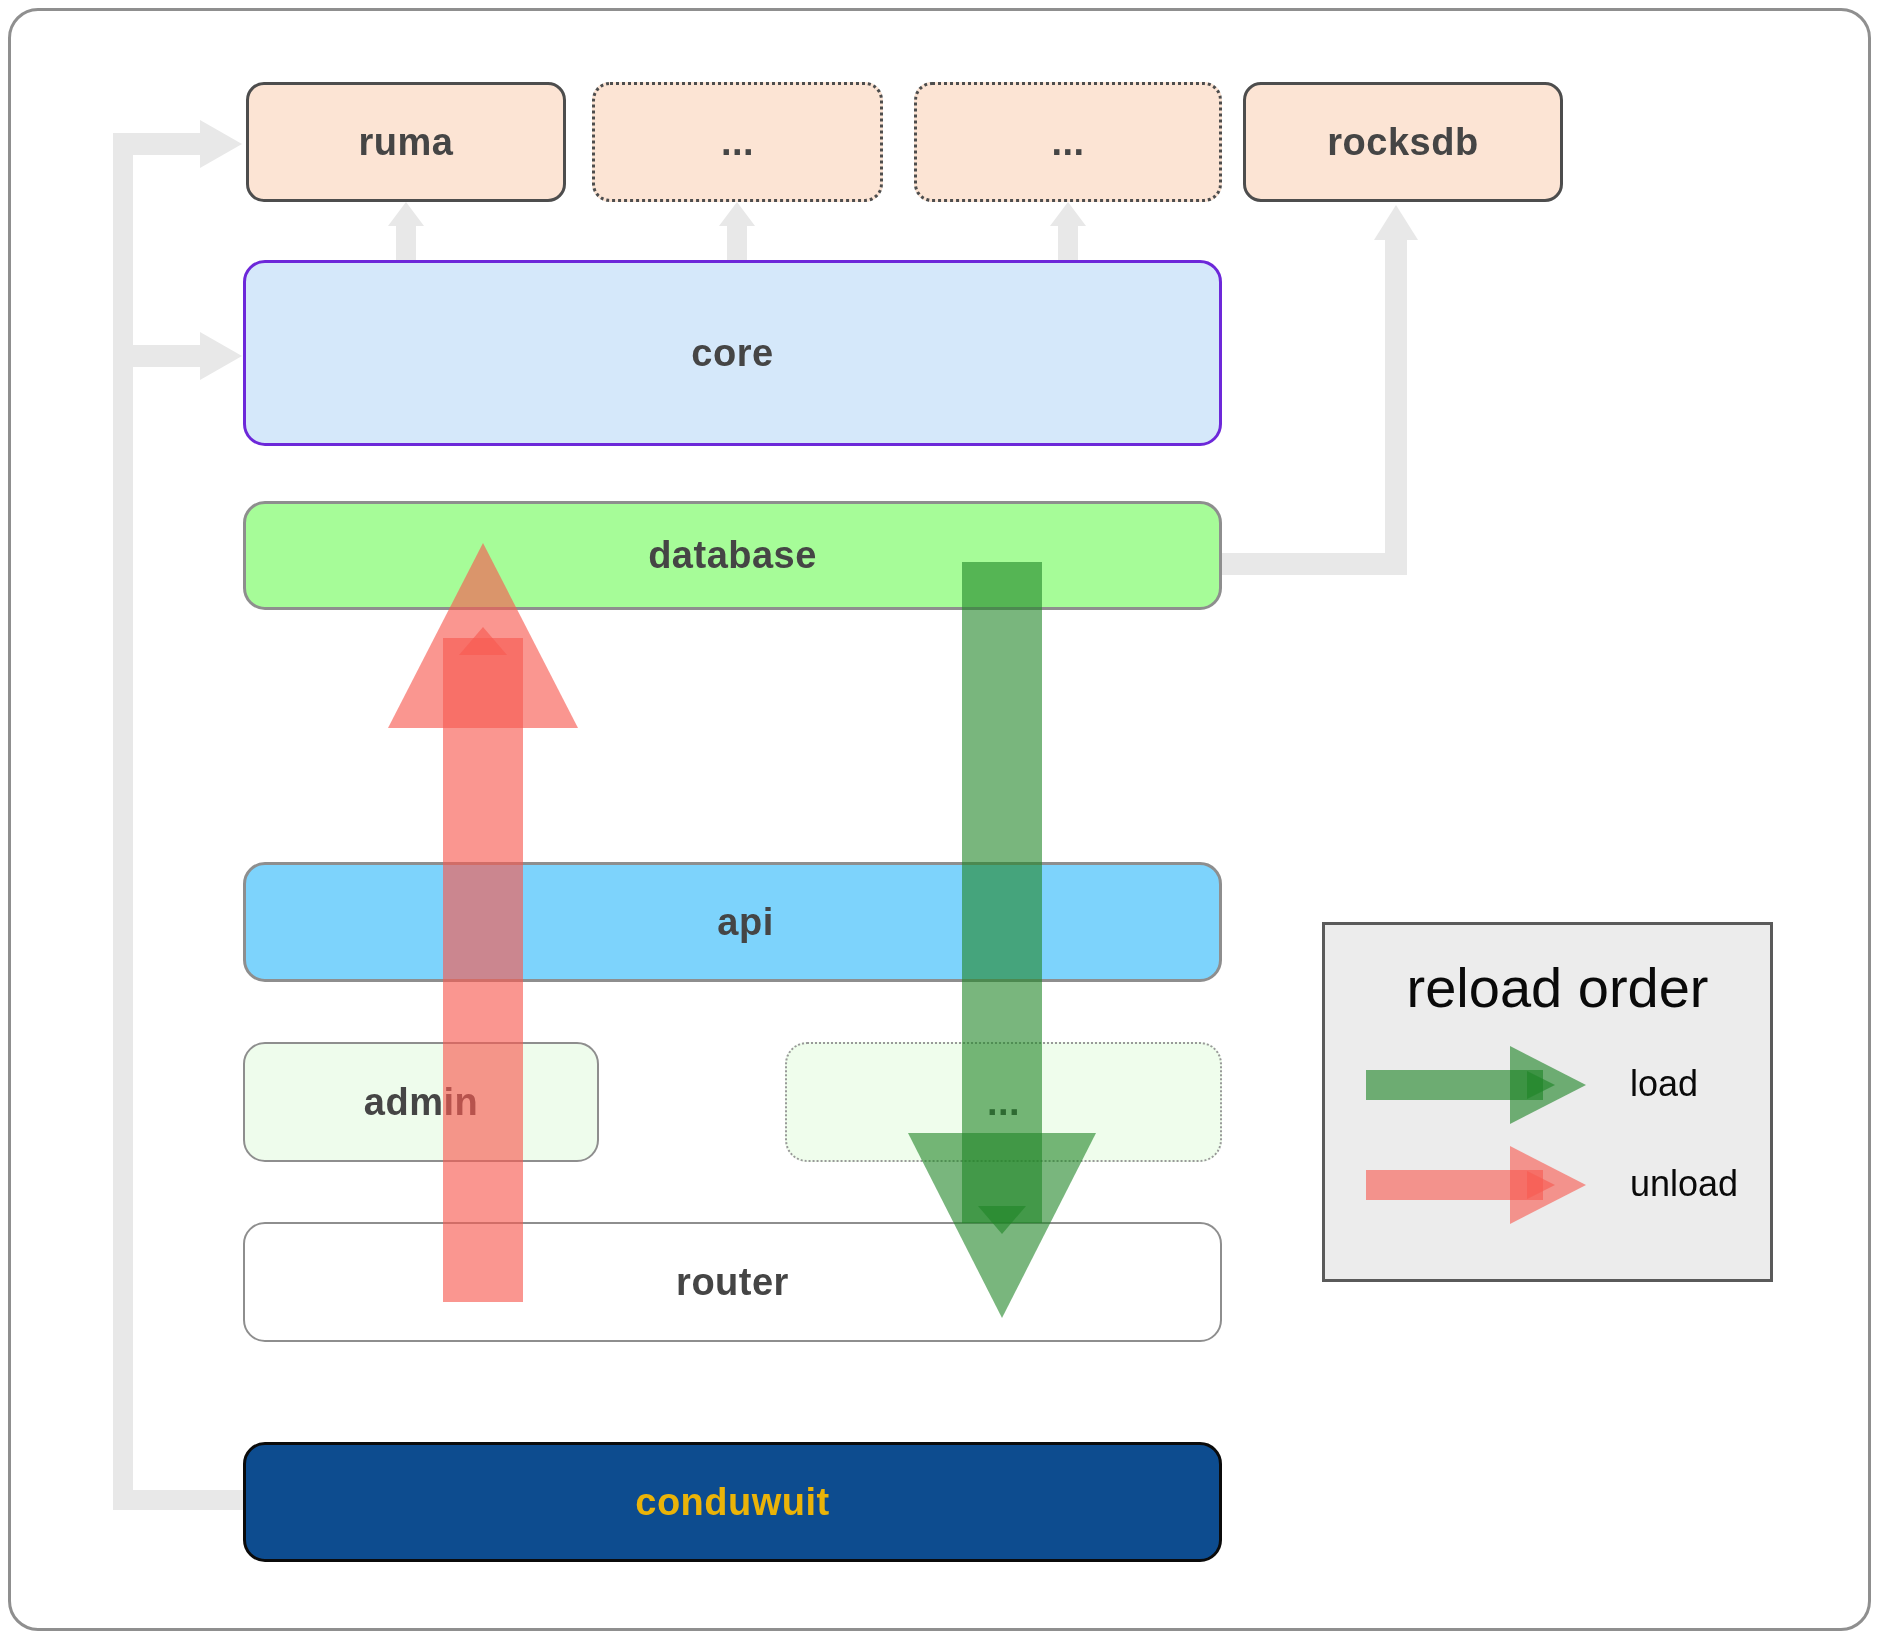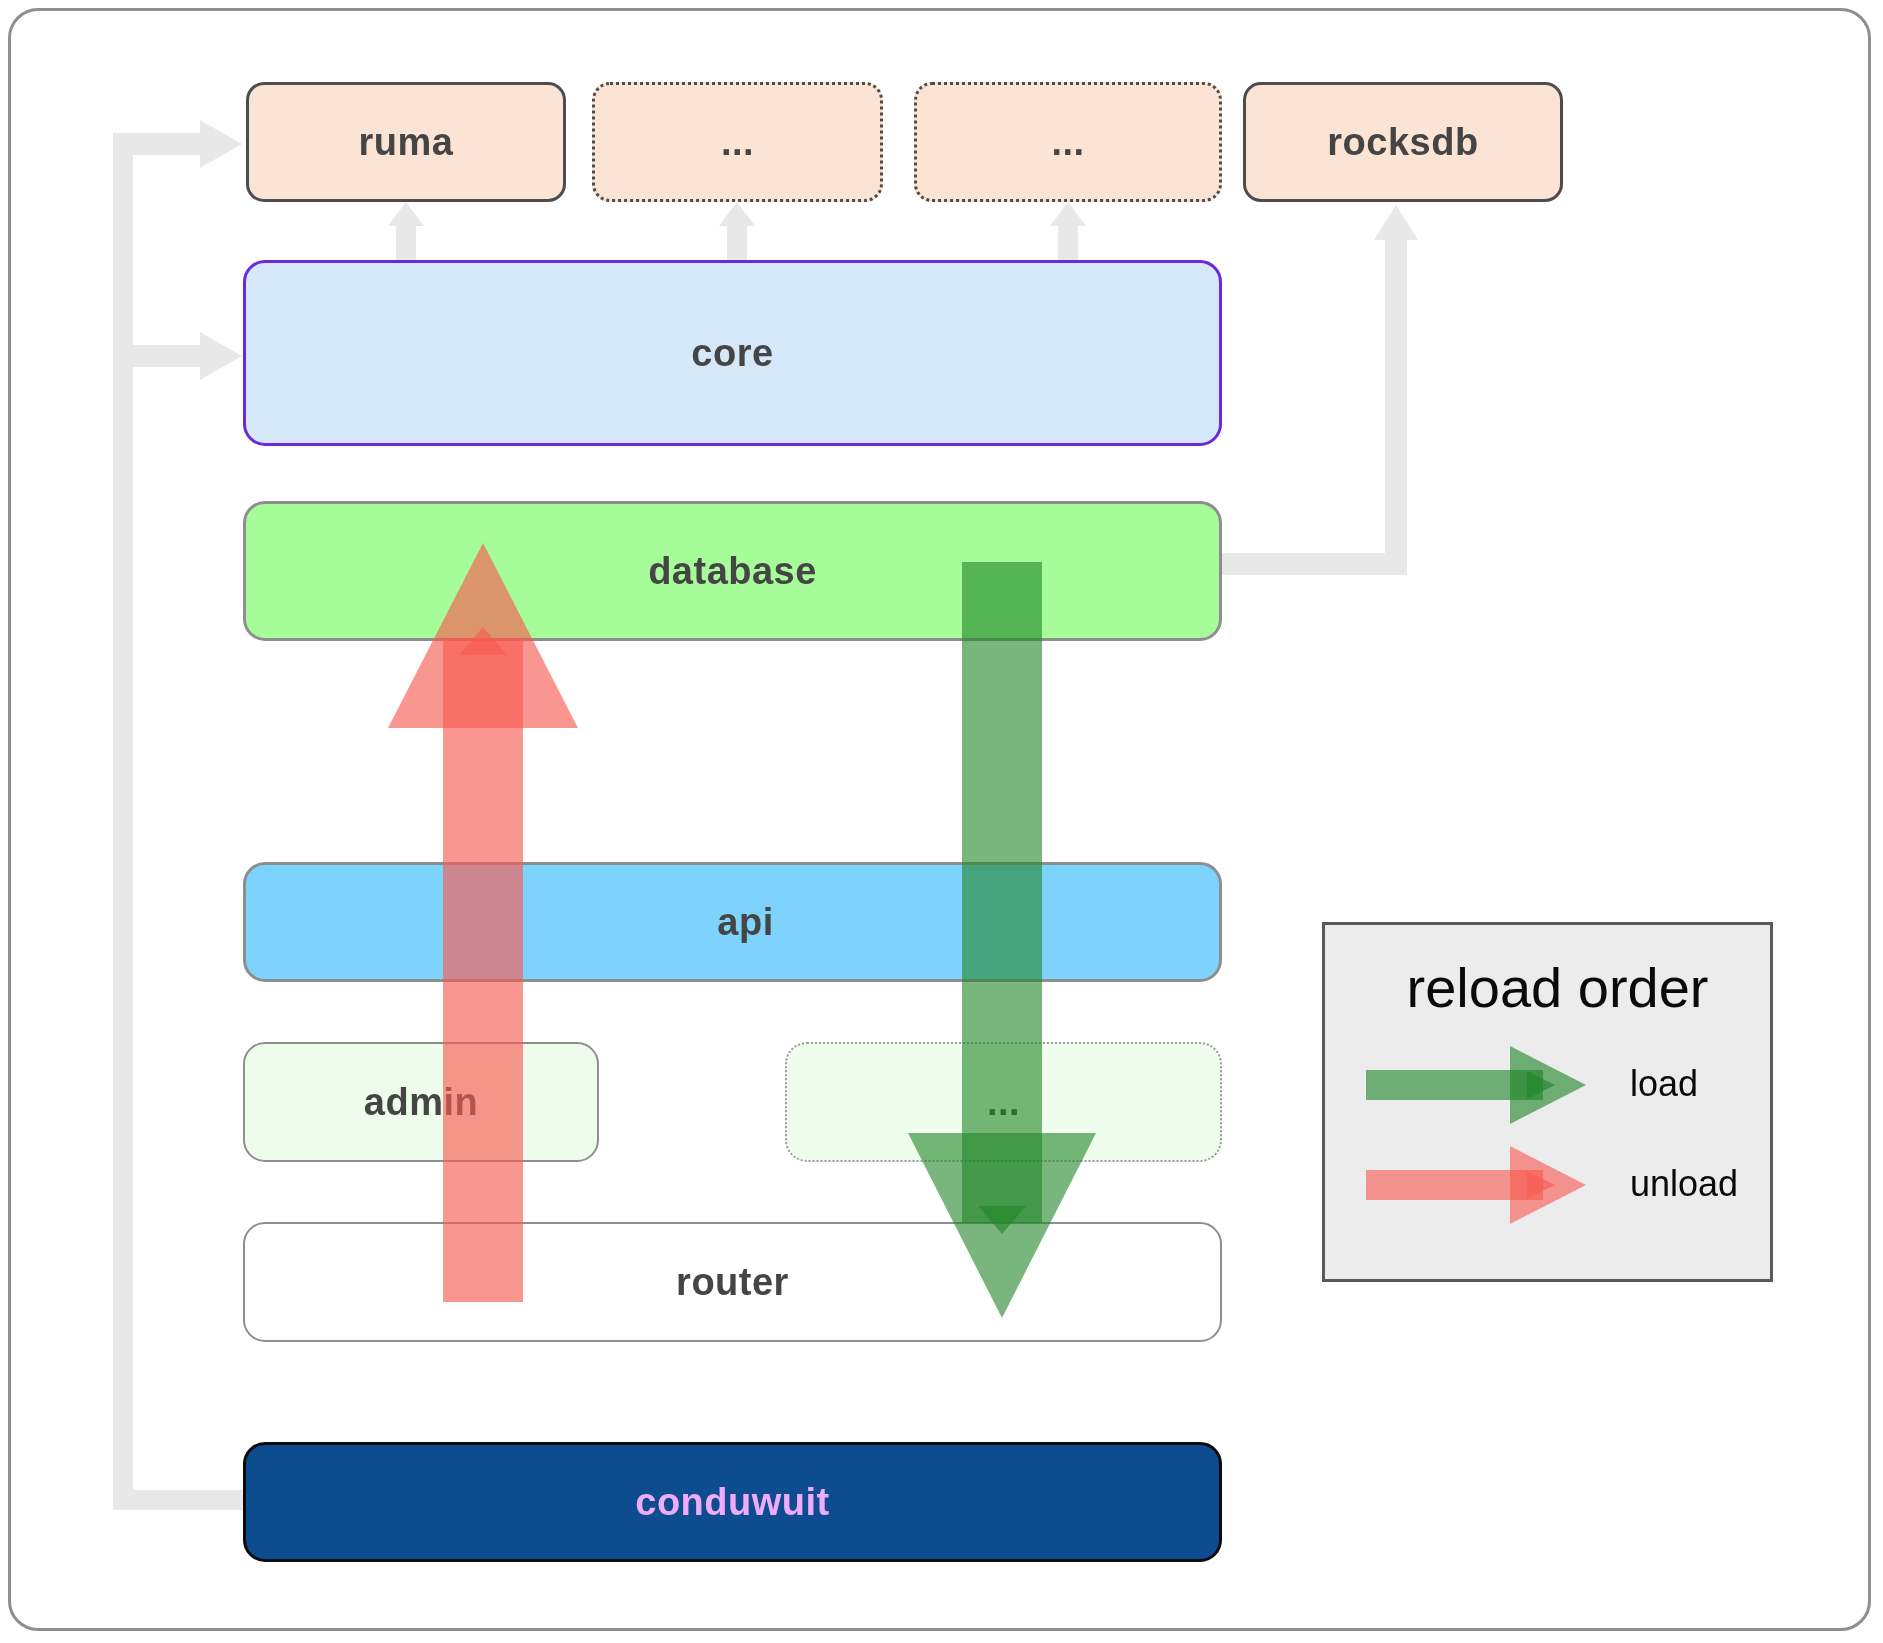--- a/index.html
+++ b/index.html
@@ -11,27 +11,27 @@
        font-size:38px;font-weight:600;color:#454545;letter-spacing:0.5px;}
   .r16{border-radius:18px;}
   .r20{border-radius:22px;}
   
   .ruma    {left:246px;top:82px;width:320px;height:120px;background:#fce4d4;border:3px solid #4d4d4d;}
   .dots1   {left:592px;top:82px;width:291px;height:120px;background:#fce4d4;border:3px dotted #4d4d4d;}
   .dots2   {left:914px;top:82px;width:308px;height:120px;background:#fce4d4;border:3px dotted #4d4d4d;}
   .rocksdb {left:1243px;top:82px;width:320px;height:120px;background:#fce4d4;border:3px solid #4d4d4d;}
   
   .core    {left:243px;top:260px;width:979px;height:186px;background:#d5e8fa;border:3px solid #6d28d9;}
-  .database{left:243px;top:501px;width:979px;height:140px;background:#a6fc98;border:3px solid #8e8e8e;}
+  .database{left:243px;top:501px;width:979px;height:109px;background:#a6fc98;border:3px solid #8e8e8e;}
   .service {left:243px;top:682px;width:979px;height:118px;background:#d7f9d2;border:3px solid #8e8e8e;}
   .api     {left:243px;top:862px;width:979px;height:120px;background:#7dd3fc;border:3px solid #8e8e8e;padding-left:26px;}
   .admin   {left:243px;top:1042px;width:356px;height:120px;background:#eefcec;border:2px solid #8e8e8e;}
   .dots3   {left:785px;top:1042px;width:437px;height:120px;background:#effdec;border:2px dotted #999999;}
   .router  {left:243px;top:1222px;width:979px;height:120px;background:#ffffff;border:2px solid #8e8e8e;}
-  .conduwuit{left:243px;top:1442px;width:979px;height:120px;background:#0d4c8f;border:3px solid #0b0b0b;color:#f0abfc;font-weight:700;}
+  .conduwuit{left:243px;top:1442px;width:979px;height:120px;background:#0d4c8f;border:3px solid #0b0b0b;color:#eab308;font-weight:700;}
   
   .legend{position:absolute;left:1322px;top:922px;width:451px;height:360px;background:#ececec;border:3px solid #5a5a5a;box-sizing:border-box;}
   .legend-title{position:absolute;left:10px;top:30px;width:100%;text-align:center;font-size:56px;font-weight:500;color:#0a0a0a;}
   .legend-label{position:absolute;left:305px;font-size:36px;font-weight:500;color:#0a0a0a;}
   .legend-label.load{top:138px;}
   .legend-label.unload{top:238px;}
   .legend svg{position:absolute;left:0;top:0;width:451px;height:354px;pointer-events:none;}
 </style>
 </head>
 <body>

